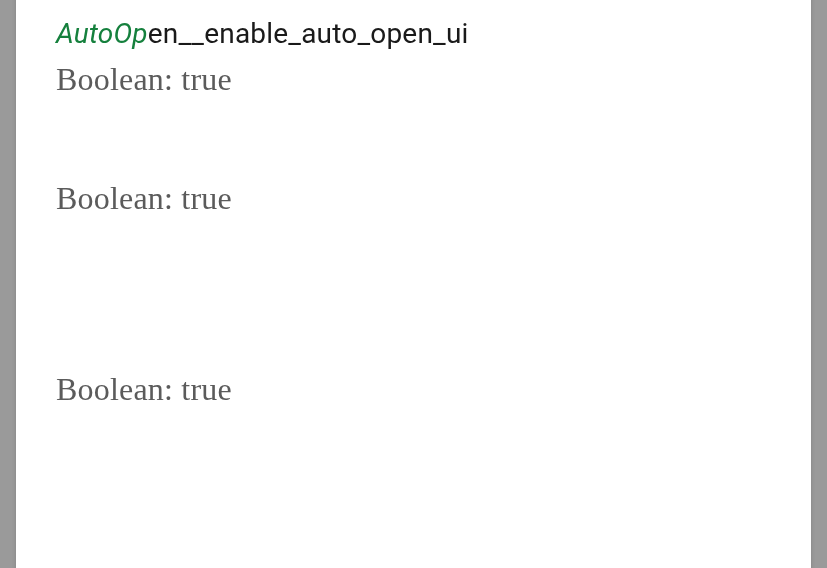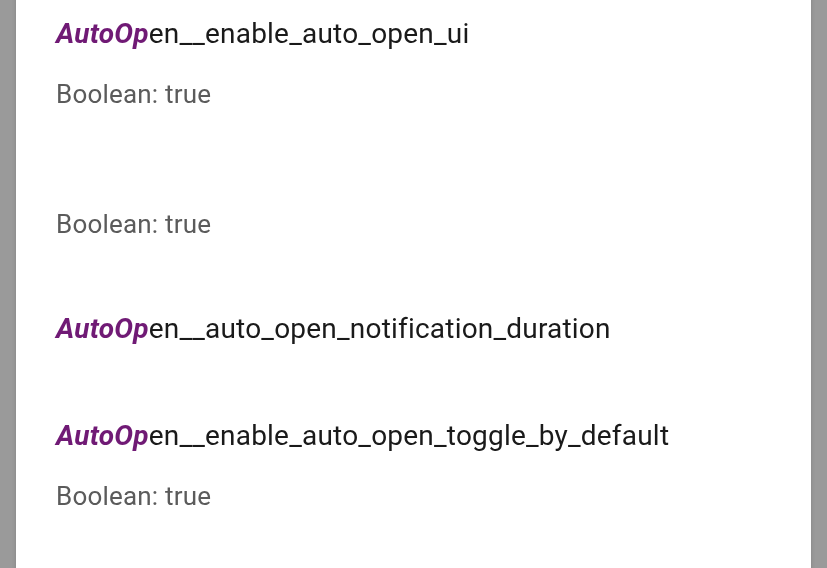--- a/index.html
+++ b/index.html
@@ -40,32 +40,33 @@
       height: 24px;
     }
     .key-line {
       font-size: 28px;
       color: #1a1a1a;
       letter-spacing: 0.2px;
       line-height: 1.25;
       white-space: nowrap;
     }
     .key-highlight {
-      color: #701a75;
+      color: #15803d;
       font-style: italic;
-      font-weight: 700;
+      font-weight: 400;
     }
     .key-rest {
       color: #1a1a1a;
     }
     .value-line {
-      font-size: 26px;
+      font-size: 32px;
       color: #5b5b5b;
-      margin-top: 28px;
+      margin-top: 10px;
       letter-spacing: 0.2px;
+      font-family: Liberation Serif, serif;
     }
   </style>
 </head>
 <body>
 
 <div class="panel">
   <div class="list">
 
     <div class="setting-row">
       <div class="key-line">
@@ -80,30 +81,24 @@
 
     <div class="setting-row">
       <div class="value-line">
         <span>Boolean: </span><span>true</span>
       </div>
     </div>
 
     <div class="extra-gap"></div>
 
     <div class="setting-row">
-      <div class="key-line">
-        <span class="key-highlight">AutoOp</span><span class="key-rest">en__auto_open_notification_duration</span>
-      </div>
     </div>
 
     <div class="extra-gap"></div>
 
     <div class="setting-row">
-      <div class="key-line">
-        <span class="key-highlight">AutoOp</span><span class="key-rest">en__enable_auto_open_toggle_by_default</span>
-      </div>
       <div class="value-line">
         <span>Boolean: </span><span>true</span>
       </div>
     </div>
 
   </div>
 </div>
 
 </body></html>

